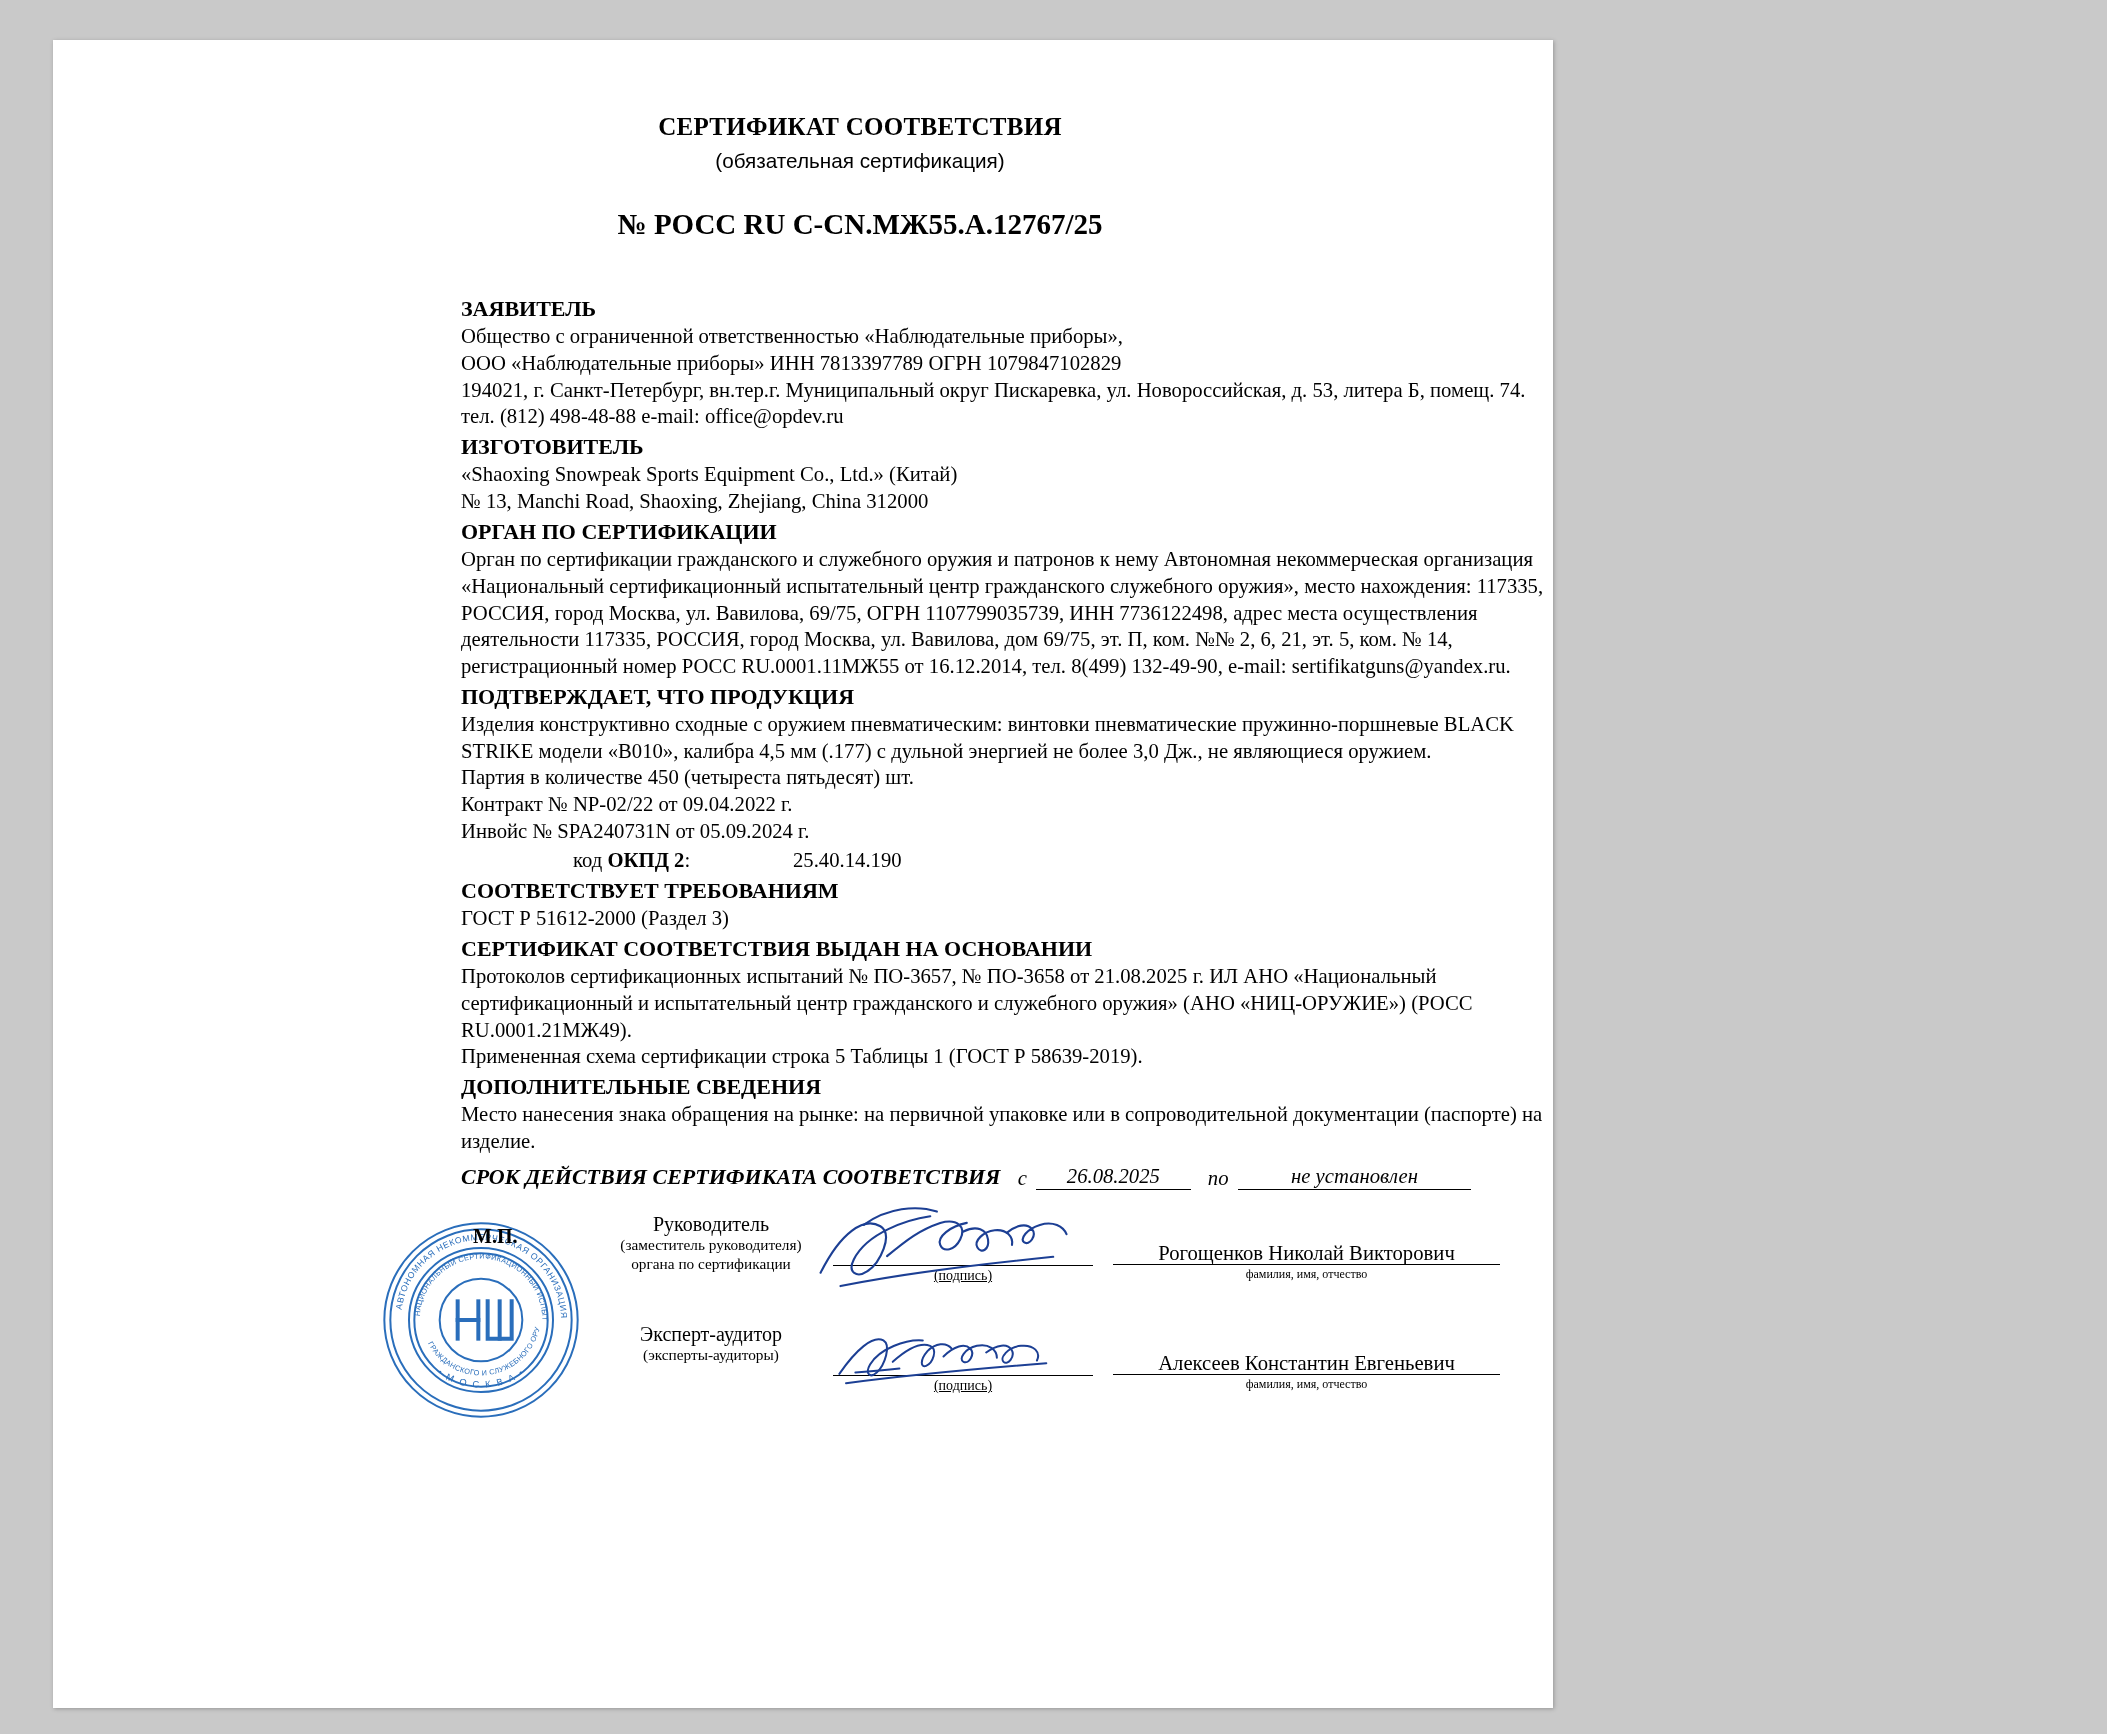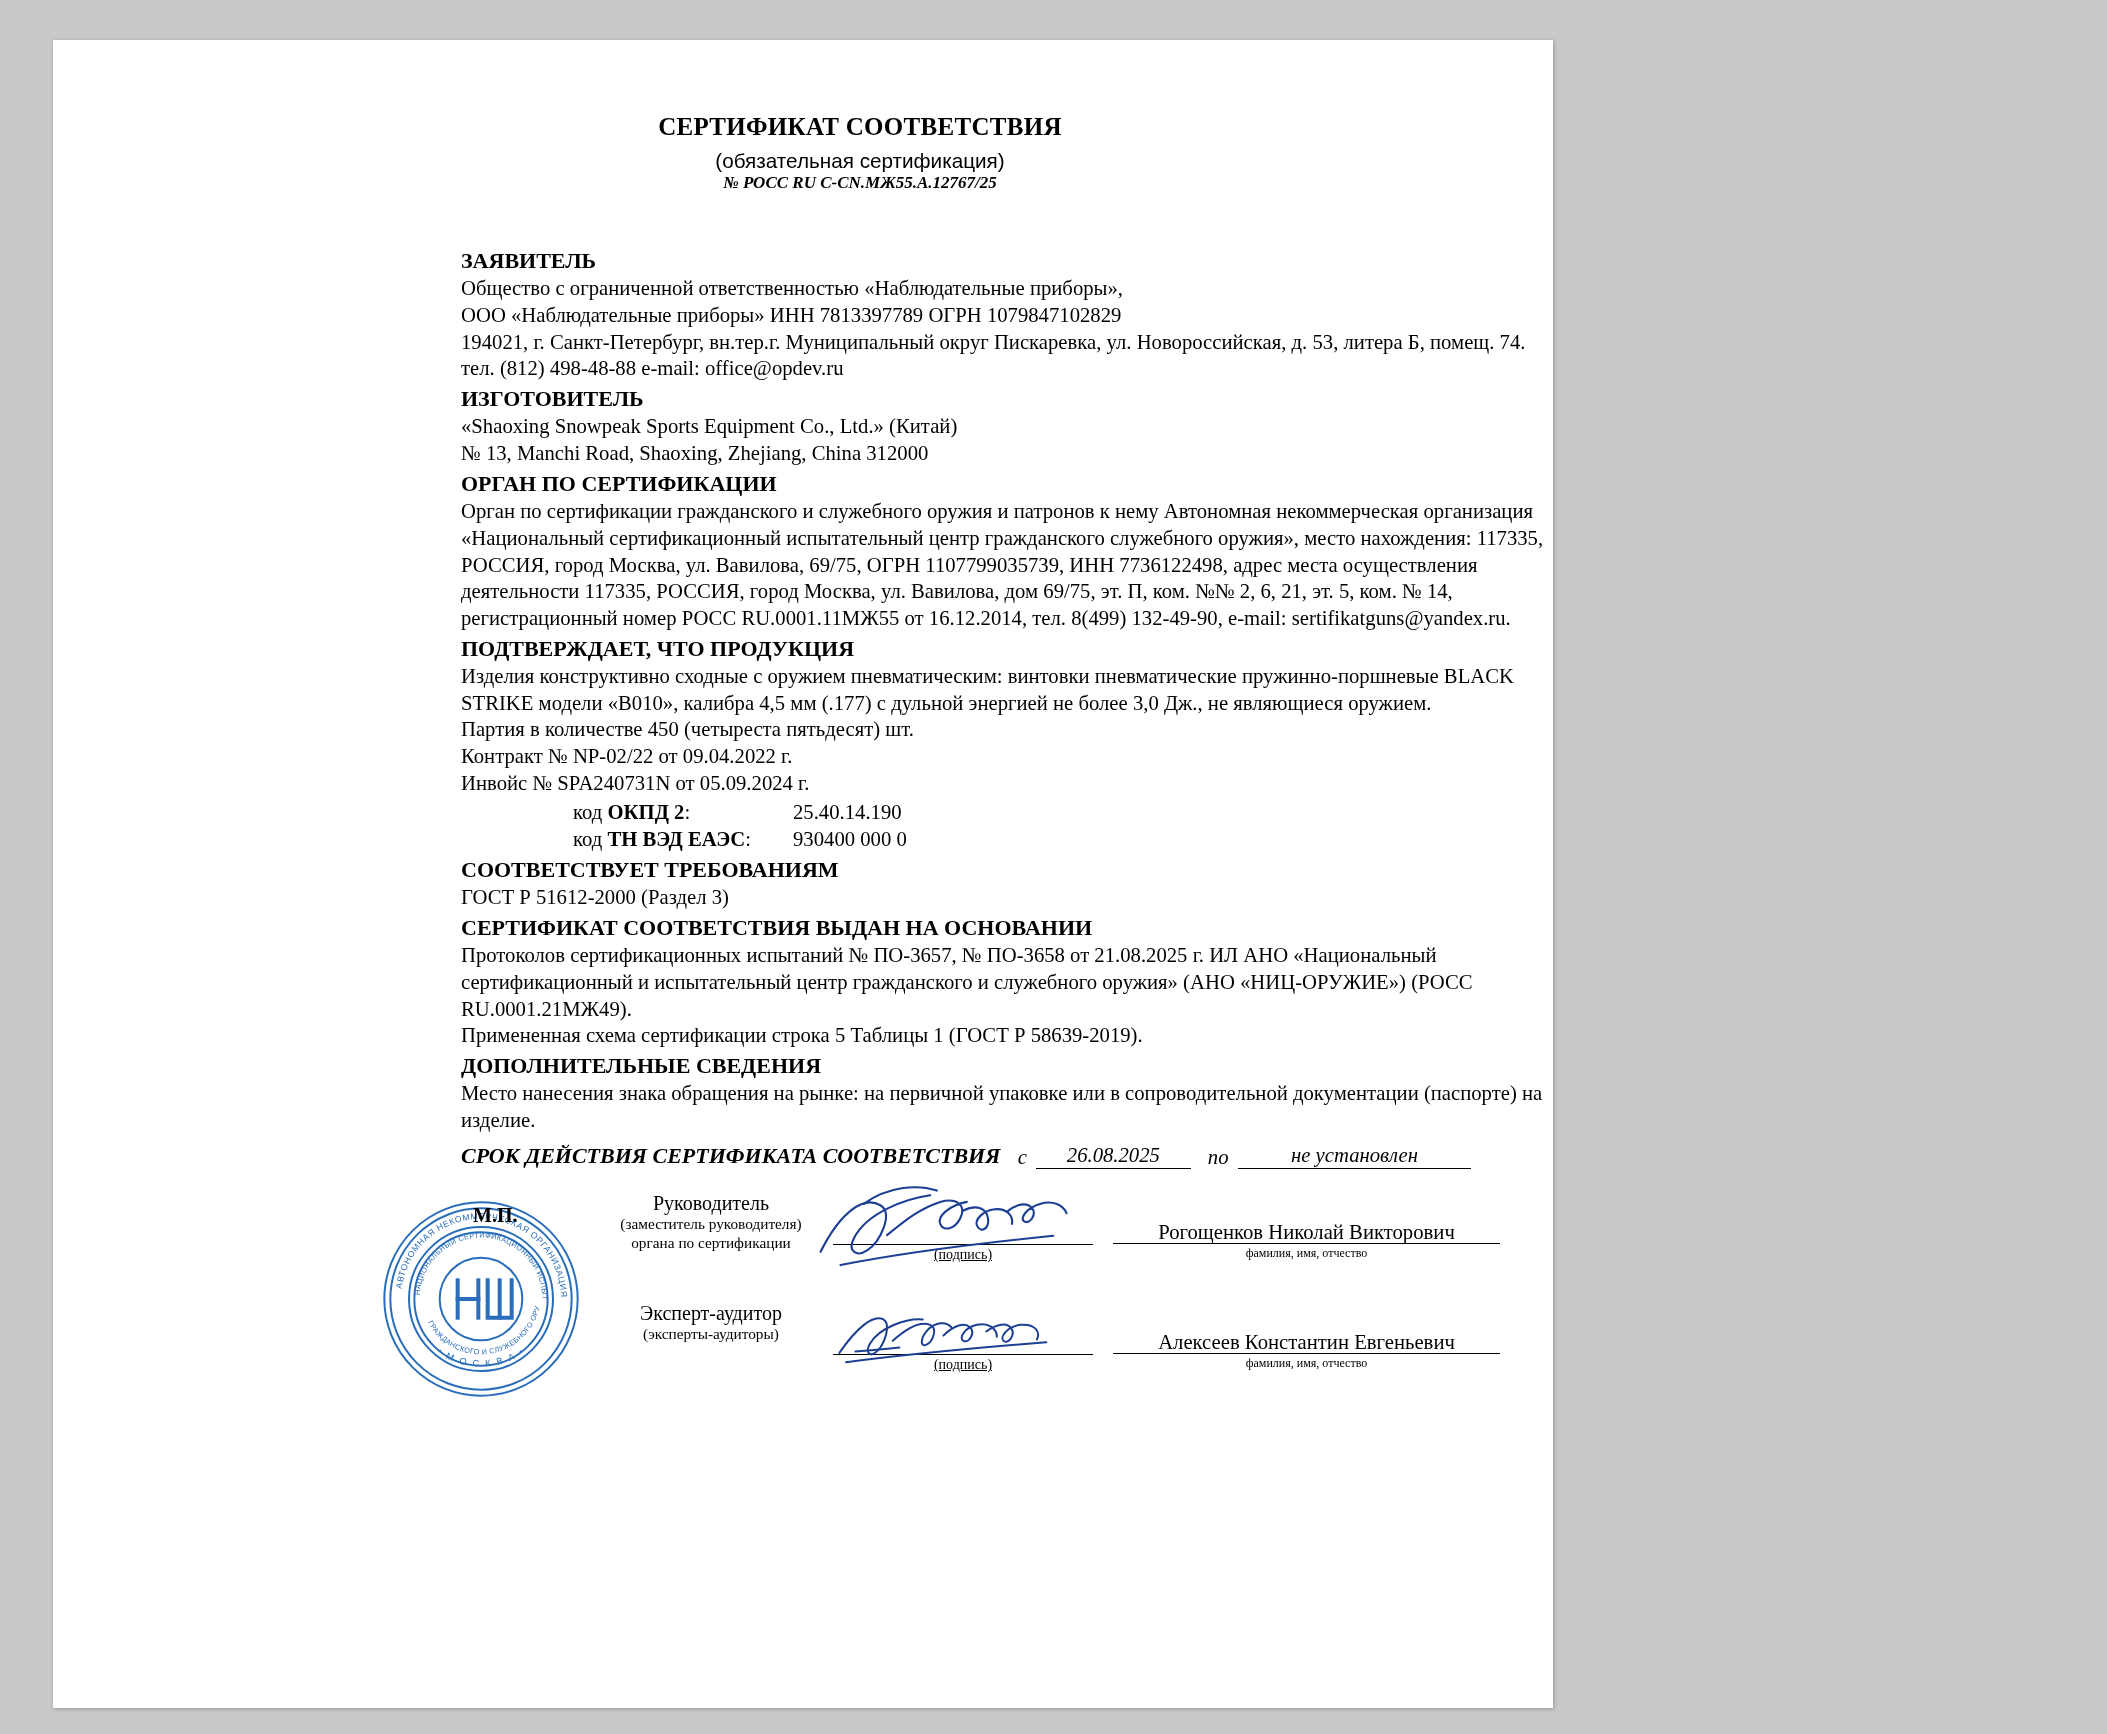--- a/index.html
+++ b/index.html
@@ -39,23 +39,23 @@
     font-size: 25px;
     font-weight: bold;
     letter-spacing: 0.3px;
   }
   .doc-subtitle {
     font-size: 20.7px;
     margin-top: 8px;
     font-family: "Liberation Sans", sans-serif;
   }
   .doc-number {
-    font-size: 17px;
-    font-weight: bold;
-    font-style: italic;
+    font-size: 29px;
+    font-weight: bold;
+    margin-top: 35px;
   }
   
   .body-wrap {
     margin-top: 55px;
     padding-left: 408px;
     padding-right: 100px;
   }
   .sec-head {
     font-size: 22px;
     font-weight: bold;
@@ -222,24 +222,20 @@
         <div class="sec-head">ПОДТВЕРЖДАЕТ, ЧТО ПРОДУКЦИЯ</div>
         <div class="line">Изделия конструктивно сходные с оружием пневматическим: винтовки пневматические пружинно-поршневые BLACK STRIKE модели «B010», калибра 4,5 мм (.177) с дульной энергией не более 3,0 Дж., не являющиеся оружием.</div>
         <div class="line">Партия в количестве 450 (четыреста пятьдесят) шт.</div>
         <div class="line">Контракт № NP-02/22 от 09.04.2022 г.</div>
         <div class="line">Инвойс № SPA240731N от 05.09.2024 г.</div>
 
         <div class="codes">
           <div class="code-row">
             <span class="code-label"><span>код </span><b>ОКПД 2</b><span>:</span></span>
             <span class="code-val">25.40.14.190</span>
-          </div>
-          <div class="code-row">
-            <span class="code-label"><span>код </span><b>ТН ВЭД ЕАЭС</b><span>:</span></span>
-            <span class="code-val">930400 000 0</span>
           </div>
         </div>
       </div>
 
       <div class="block">
         <div class="sec-head">СООТВЕТСТВУЕТ ТРЕБОВАНИЯМ</div>
         <div class="line">ГОСТ Р 51612-2000 (Раздел 3)</div>
       </div>
 
       <div class="block">

